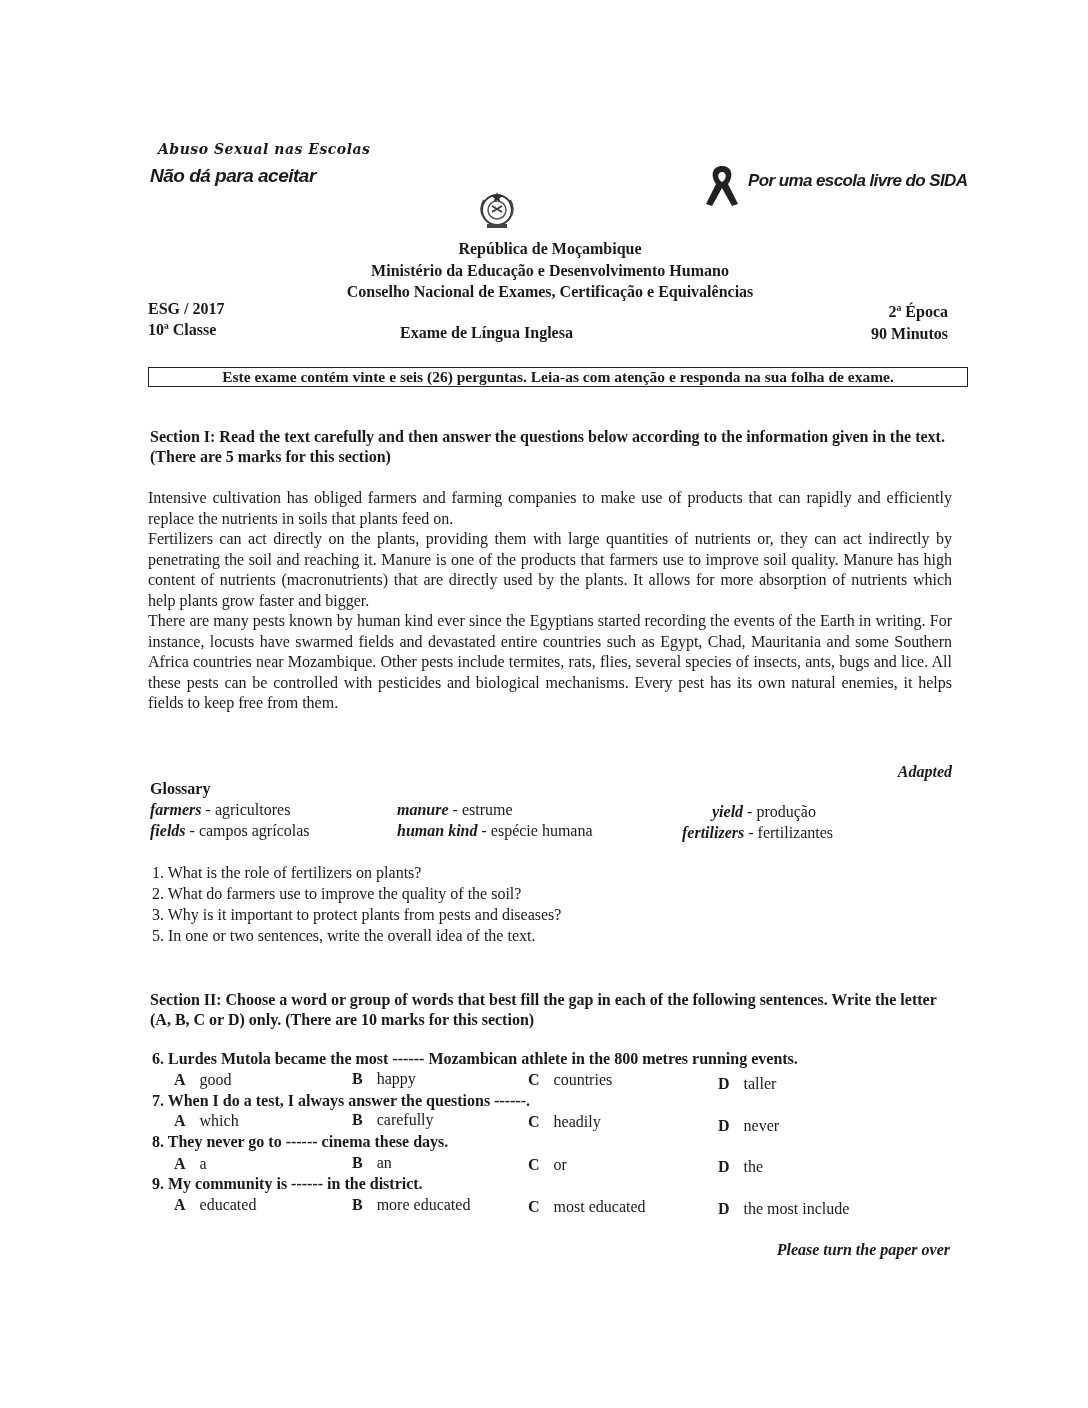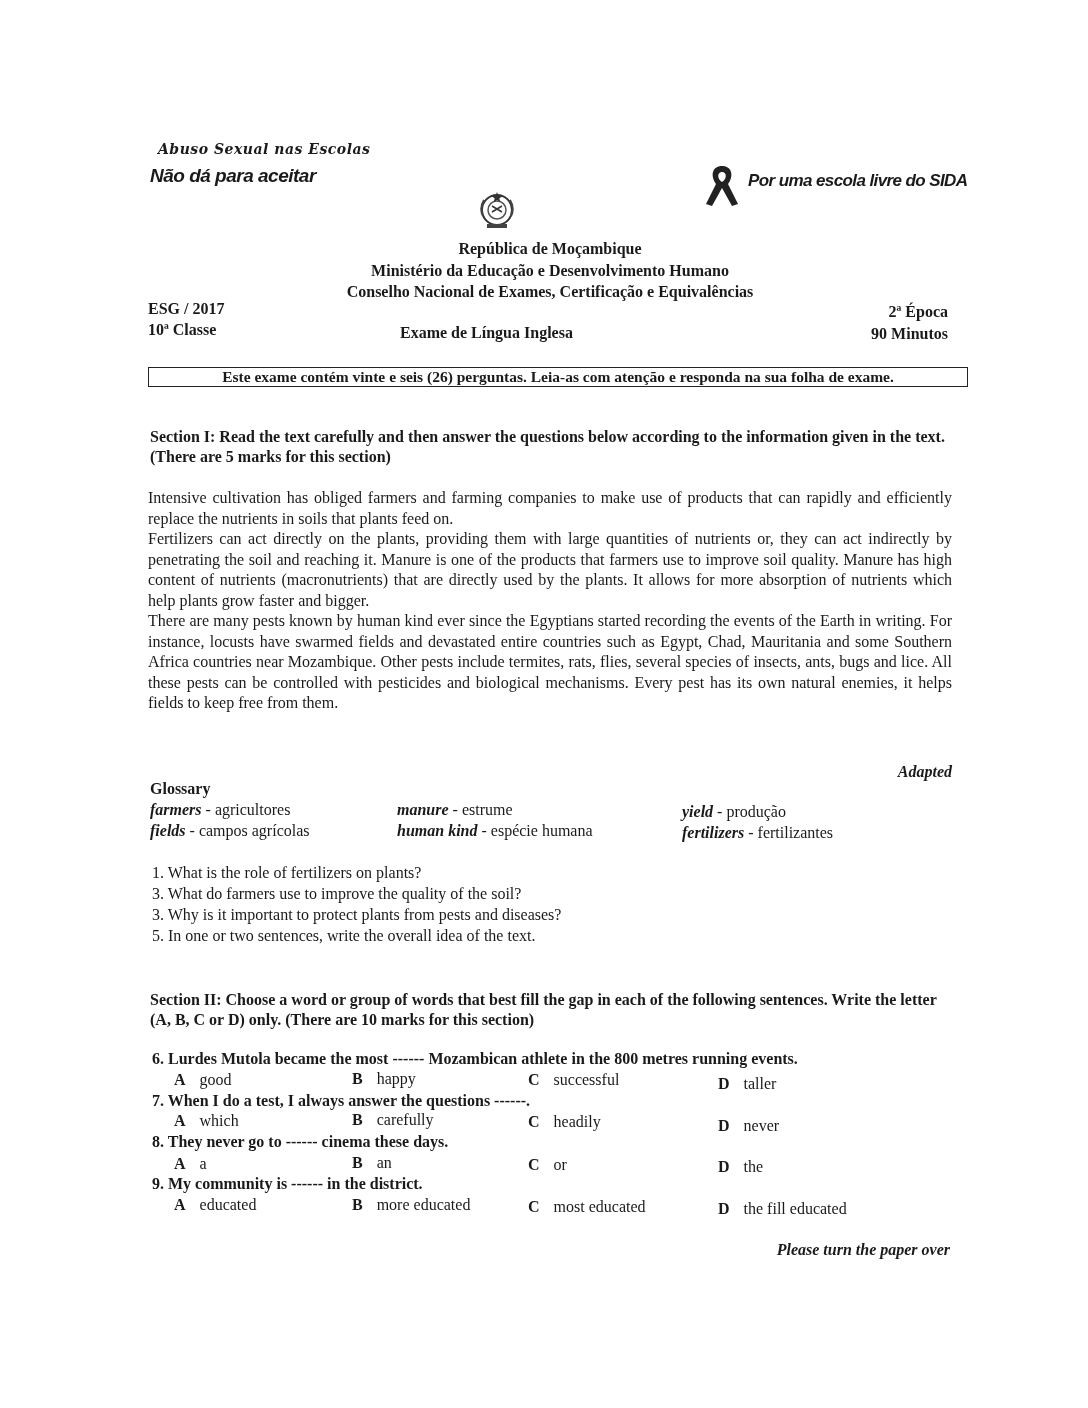--- a/index.html
+++ b/index.html
@@ -77,51 +77,51 @@
   <p>Intensive cultivation has obliged farmers and farming companies to make use of products that can rapidly and efficiently replace the nutrients in soils that plants feed on.</p>
   <p>Fertilizers can act directly on the plants, providing them with large quantities of nutrients or, they can act indirectly by penetrating the soil and reaching it. Manure is one of the products that farmers use to improve soil quality. Manure has high content of nutrients (macronutrients) that are directly used by the plants. It allows for more absorption of nutrients which help plants grow faster and bigger.</p>
   <p>There are many pests known by human kind ever since the Egyptians started recording the events of the Earth in writing. For instance, locusts have swarmed fields and devastated entire countries such as Egypt, Chad, Mauritania and some Southern Africa countries near Mozambique. Other pests include termites, rats, flies, several species of insects, ants, bugs and lice. All these pests can be controlled with pesticides and biological mechanisms. Every pest has its own natural enemies, it helps fields to keep free from them.</p>
 </div>
 <div class="abs adapted">Adapted</div>
 
 <div class="abs glossary-title">Glossary</div>
 
 <div class="abs gloss" style="left:150px; top:801px;"><b>farmers</b><span> - </span><span>agricultores</span></div>
 <div class="abs gloss" style="left:397px; top:801px;"><b>manure</b><span> - </span><span>estrume</span></div>
-<div class="abs gloss" style="left:682px; top:803px;"><b>yield</b><span> - </span><span>produção</span></div>
+<div class="abs gloss" style="left:712px; top:803px;"><b>yield</b><span> - </span><span>produção</span></div>
 <div class="abs gloss" style="left:150px; top:822px;"><b>fields</b><span> - </span><span>campos agrícolas</span></div>
 <div class="abs gloss" style="left:397px; top:822px;"><b>human kind</b><span> - </span><span>espécie humana</span></div>
 <div class="abs gloss" style="left:682px; top:824px;"><b>fertilizers</b><span> - </span><span>fertilizantes</span></div>
 
 <div class="abs questions">
   <div>1. What is the role of fertilizers on plants?</div>
-  <div>3. What do farmers use to improve the quality of the soil?</div>
+  <div>2. What do farmers use to improve the quality of the soil?</div>
   <div>3. Why is it important to protect plants from pests and diseases?</div>
   <div>5. In one or two sentences, write the overall idea of the text.</div>
 </div>
 
 <div class="abs section-title s2">Section II: Choose a word or group of words that best fill the gap in each of the following sentences. Write the letter (A, B, C or D) only. (There are 10 marks for this section)</div>
 
 <div class="abs mcq-q" style="top:1050px;">6. Lurdes Mutola became the most ------ Mozambican athlete in the 800 metres running events.</div>
 <div class="abs opt" style="left:174px; top:1071px;"><span class="letter">A</span><span>good</span></div>
 <div class="abs opt" style="left:352px; top:1070px;"><span class="letter">B</span><span>happy</span></div>
-<div class="abs opt" style="left:528px; top:1071px;"><span class="letter">C</span><span>successful</span></div>
+<div class="abs opt" style="left:528px; top:1071px;"><span class="letter">C</span><span>countries</span></div>
 <div class="abs opt" style="left:718px; top:1075px;"><span class="letter">D</span><span>taller</span></div>
 
 <div class="abs mcq-q" style="top:1092px;">7. When I do a test, I always answer the questions ------.</div>
 <div class="abs opt" style="left:174px; top:1112px;"><span class="letter">A</span><span>which</span></div>
 <div class="abs opt" style="left:352px; top:1111px;"><span class="letter">B</span><span>carefully</span></div>
 <div class="abs opt" style="left:528px; top:1113px;"><span class="letter">C</span><span>headily</span></div>
 <div class="abs opt" style="left:718px; top:1117px;"><span class="letter">D</span><span>never</span></div>
 
 <div class="abs mcq-q" style="top:1133px;">8. They never go to ------ cinema these days.</div>
 <div class="abs opt" style="left:174px; top:1155px;"><span class="letter">A</span><span>a</span></div>
 <div class="abs opt" style="left:352px; top:1154px;"><span class="letter">B</span><span>an</span></div>
 <div class="abs opt" style="left:528px; top:1156px;"><span class="letter">C</span><span>or</span></div>
 <div class="abs opt" style="left:718px; top:1158px;"><span class="letter">D</span><span>the</span></div>
 
 <div class="abs mcq-q" style="top:1175px;">9. My community is ------ in the district.</div>
 <div class="abs opt" style="left:174px; top:1196px;"><span class="letter">A</span><span>educated</span></div>
 <div class="abs opt" style="left:352px; top:1196px;"><span class="letter">B</span><span>more educated</span></div>
 <div class="abs opt" style="left:528px; top:1198px;"><span class="letter">C</span><span>most educated</span></div>
-<div class="abs opt" style="left:718px; top:1200px;"><span class="letter">D</span><span>the fill educated</span></div>
+<div class="abs opt" style="left:718px; top:1200px;"><span class="letter">D</span><span>the most include</span></div>
 
 <div class="abs turn">Please turn the paper over</div>
 
 </body></html>

